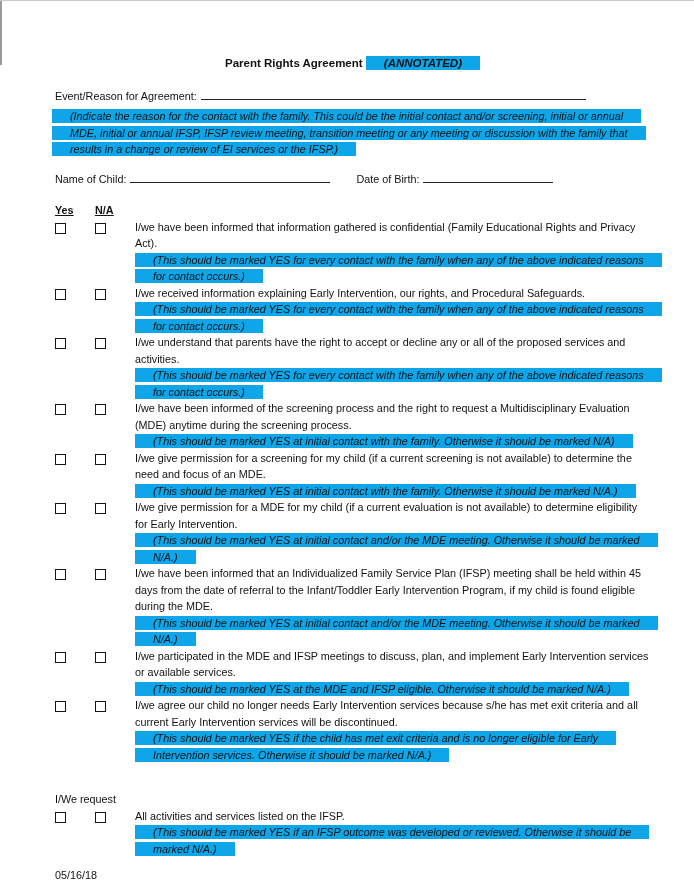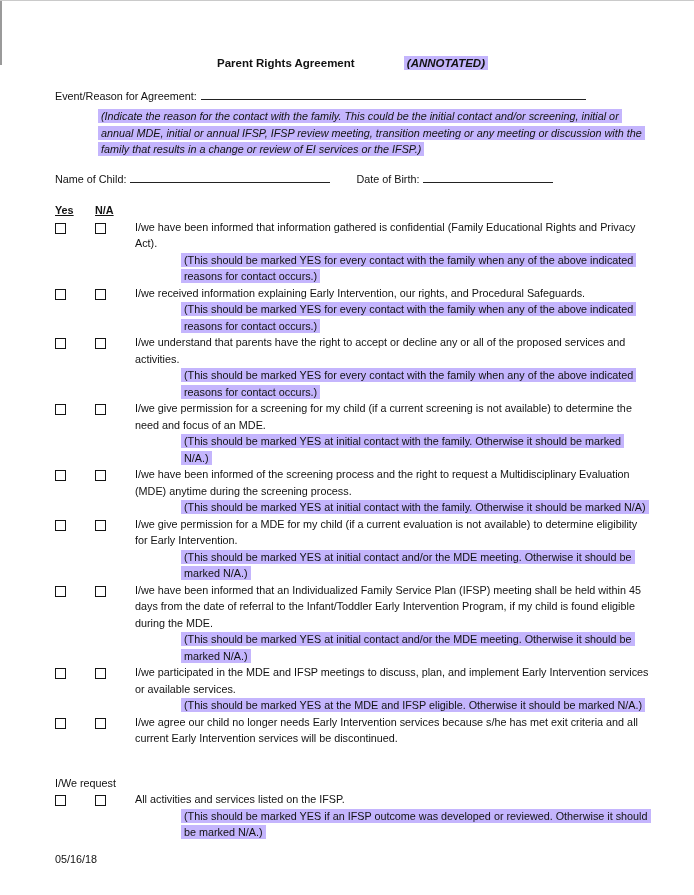--- a/index.html
+++ b/index.html
@@ -22,28 +22,27 @@
   }
   .content { padding:54px 44px 0 55px; }
 
   .doc-title {
     text-align:center;
     font-weight:bold;
     font-size:11.5px;
     margin:0 0 16px 0;
   }
   .hl {
-    background:#c4b5fd;
-    padding:1px 3px;
+    background:#0ea5e9;
+    padding:1px 18px;
     -webkit-box-decoration-break:clone;
     box-decoration-break:clone;
-    margin-left:46px;
   }
   .ann-title { font-style:italic; font-weight:bold; }
-  .note { }
+  .note { font-style:italic; }
 
   .field-row { white-space:nowrap; }
   .blank {
     display:inline-block;
     border-bottom:1px solid #222;
     height:11px;
     vertical-align:baseline;
   }
   .blank-event { width:385px; margin-left:4px; }
   .blank-name  { width:200px; margin-left:4px; }
@@ -115,30 +114,30 @@
           <span class="cb-cell"><span class="checkbox"></span></span>
           <div class="item-text">
             <div>I/we understand that parents have the right to accept or decline any or all of the proposed services and activities.</div>
             <div class="note"><span class="hl">(This should be marked YES for every contact with the family when any of the above indicated reasons for contact occurs.)</span></div>
           </div>
         </div>
         <div class="item-row">
           <span class="cb-cell"><span class="checkbox"></span></span>
           <span class="cb-cell"><span class="checkbox"></span></span>
           <div class="item-text">
-            <div>I/we give permission for a screening for my child (if a current screening is not available) to determine the need and focus of an MDE.</div>
-            <div class="note"><span class="hl">(This should be marked YES at initial contact with the family. Otherwise it should be marked N/A.)</span></div>
+            <div>I/we have been informed of the screening process and the right to request a Multidisciplinary Evaluation (MDE) anytime during the screening process.</div>
+            <div class="note"><span class="hl">(This should be marked YES at initial contact with the family. Otherwise it should be marked N/A)</span></div>
           </div>
         </div>
         <div class="item-row">
           <span class="cb-cell"><span class="checkbox"></span></span>
           <span class="cb-cell"><span class="checkbox"></span></span>
           <div class="item-text">
-            <div>I/we have been informed of the screening process and the right to request a Multidisciplinary Evaluation (MDE) anytime during the screening process.</div>
-            <div class="note"><span class="hl">(This should be marked YES at initial contact with the family. Otherwise it should be marked N/A)</span></div>
+            <div>I/we give permission for a screening for my child (if a current screening is not available) to determine the need and focus of an MDE.</div>
+            <div class="note"><span class="hl">(This should be marked YES at initial contact with the family. Otherwise it should be marked N/A.)</span></div>
           </div>
         </div>
         <div class="item-row">
           <span class="cb-cell"><span class="checkbox"></span></span>
           <span class="cb-cell"><span class="checkbox"></span></span>
           <div class="item-text">
             <div>I/we give permission for a MDE for my child (if a current evaluation is not available) to determine eligibility for Early Intervention.</div>
             <div class="note"><span class="hl">(This should be marked YES at initial contact and/or the MDE meeting. Otherwise it should be marked N/A.)</span></div>
           </div>
         </div>
@@ -156,20 +155,21 @@
           <div class="item-text">
             <div>I/we participated in the MDE and IFSP meetings to discuss, plan, and implement Early Intervention services or available services.</div>
             <div class="note"><span class="hl">(This should be marked YES at the MDE and IFSP eligible. Otherwise it should be marked N/A.)</span></div>
           </div>
         </div>
         <div class="item-row">
           <span class="cb-cell"><span class="checkbox"></span></span>
           <span class="cb-cell"><span class="checkbox"></span></span>
           <div class="item-text">
             <div>I/we agree our child no longer needs Early Intervention services because s/he has met exit criteria and all current Early Intervention services will be discontinued.</div>
+            <div class="note"><span class="hl">(This should be marked YES if the child has met exit criteria and is no longer eligible for Early Intervention services. Otherwise it should be marked N/A.)</span></div>
           </div>
         </div>
       </div>
 
     <div class="request-label">I/We request</div>
 
     <div id="request-container">
         <div class="item-row">
           <span class="cb-cell"><span class="checkbox"></span></span>
           <span class="cb-cell"><span class="checkbox"></span></span>

